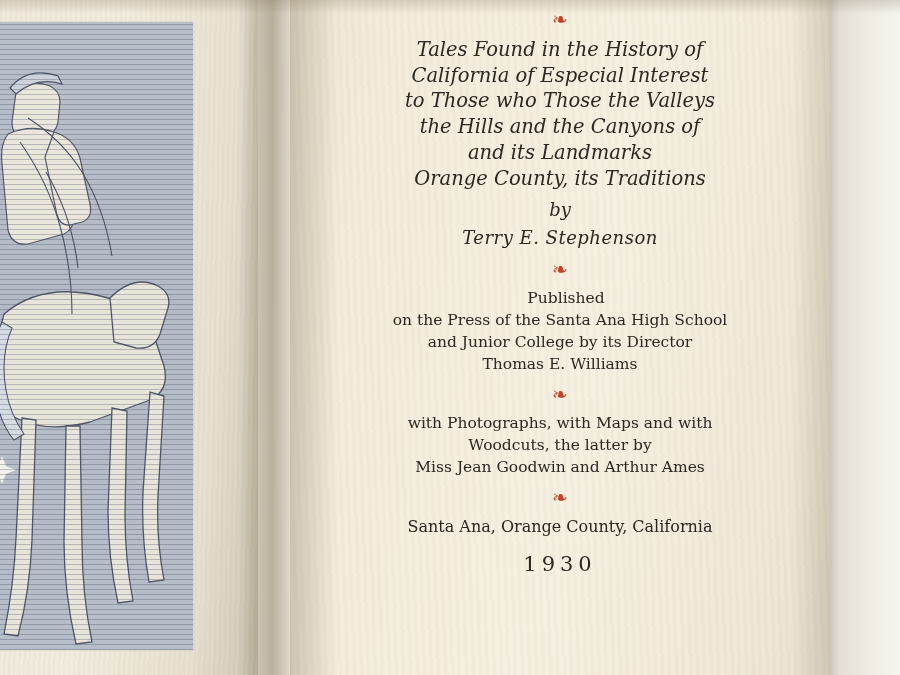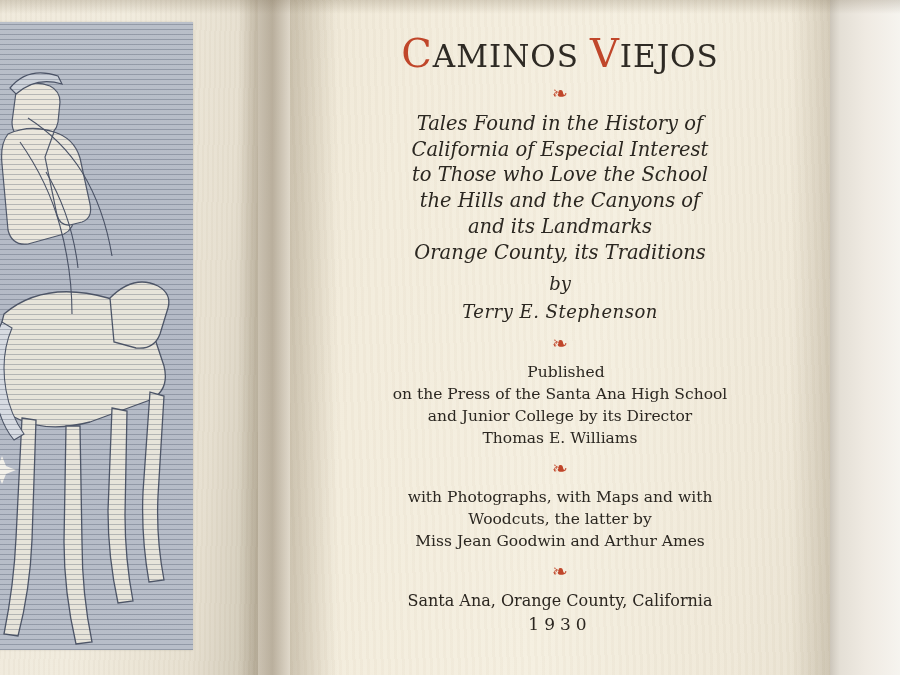--- a/index.html
+++ b/index.html
@@ -162,21 +162,21 @@
     color: #2b2721;
   }
   .block .ln { display: block; white-space: nowrap; }
   .block .lead { font-size: 15.5px; padding-left: 12px; }
 
   .imprint {
     font-size: 16px;
     line-height: 1.45;
   }
   .imprint .ln { display: block; }
-  .imprint .year { letter-spacing: 5px; font-size: 17px; }
+  .imprint .year { letter-spacing: 5px; font-size: 21px; margin-top: 11px; }
 
   
   .right-page .inner-shadow {
     position: absolute;
     left: 0; top: 0; bottom: 0;
     width: 48px;
     background: linear-gradient(90deg, rgba(120,104,78,0.30), rgba(120,104,78,0));
   }
   .right-page .outer-shadow {
     position: absolute;
@@ -245,30 +245,27 @@
 
   <div class="gutter"></div>
 
   <div class="right-page">
     <div class="paper-grain"></div>
     <div class="inner-shadow"></div>
     <div class="outer-shadow"></div>
 
     <div class="title-block">
 
-      <h1 class="main-title">
-        <span class="drop">C</span><span>AMINOS </span><span class="drop">V</span><span>IEJOS</span>
-      </h1>
 
       <div class="ornament">❧</div>
 
       <div class="subtitle">
         <span class="ln">Tales Found in the History of</span>
         <span class="ln">California of Especial Interest</span>
-        <span class="ln">to Those who Love the School</span>
+        <span class="ln">to Those who Those the Valleys</span>
         <span class="ln">the Hills and the Canyons of</span>
         <span class="ln">and its Landmarks</span>
         <span class="ln">Orange County, its Traditions</span>
         <span class="byword">by</span>
         <span class="author">Terry E. Stephenson</span>
       </div>
 
       <div class="ornament">❧</div>
 
       <div class="block">

